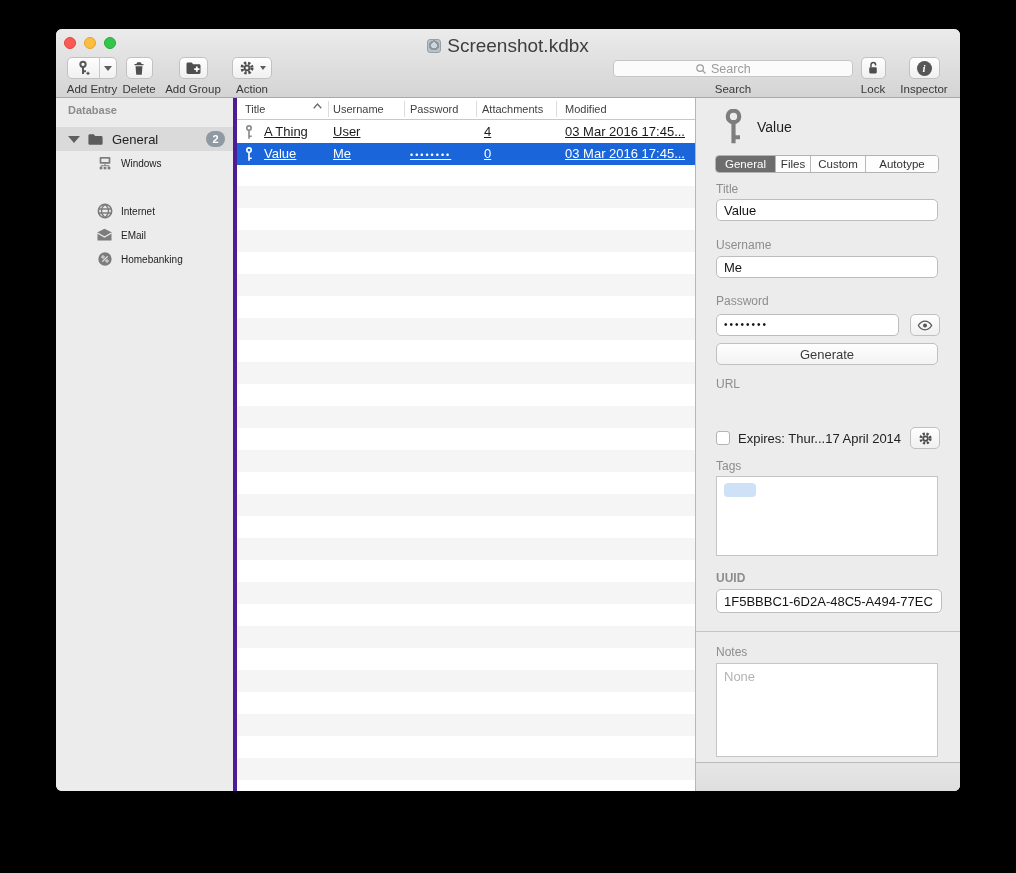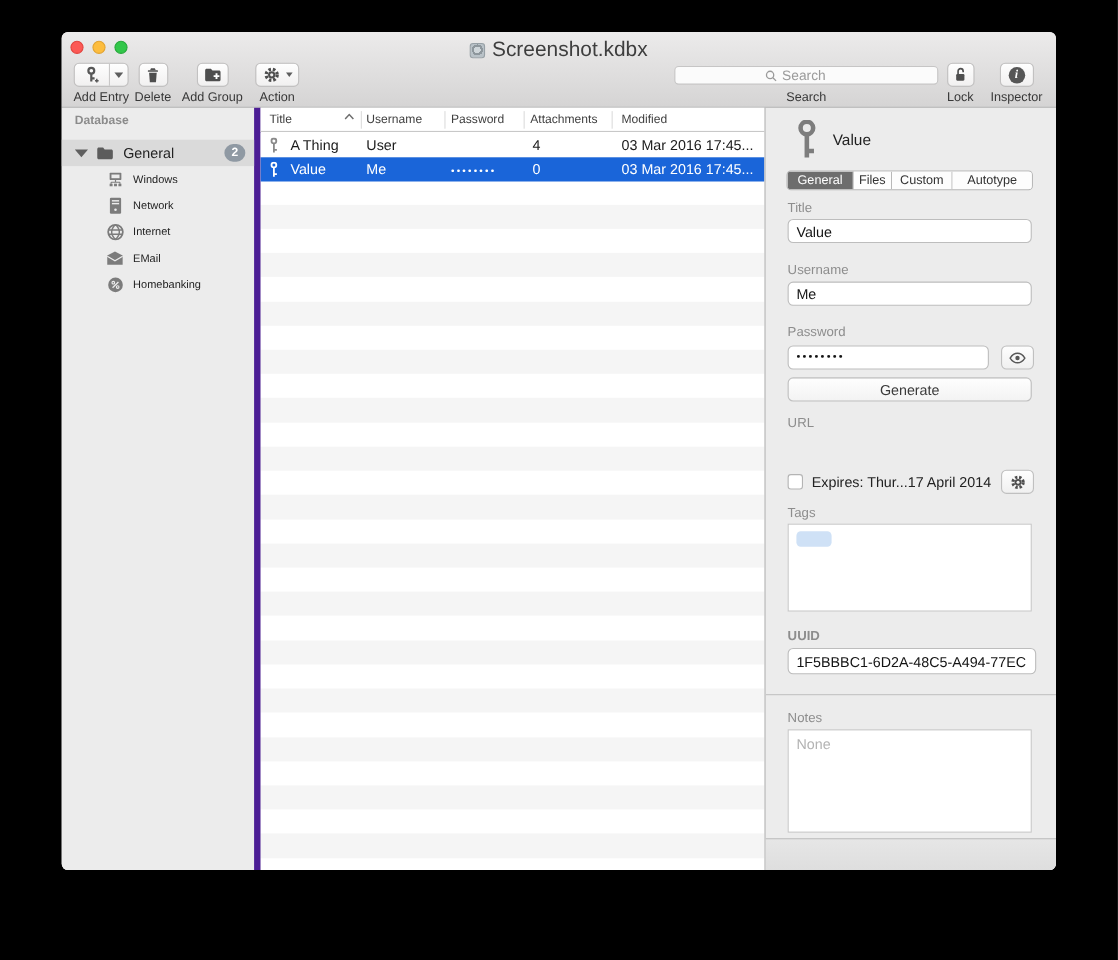--- a/index.html
+++ b/index.html
@@ -27,39 +27,39 @@
 
   .search-group { left:551px; width:252px; }
   .search-field { margin-top:3px; width:240px; height:17px; border-radius:4px; border:1px solid #c6c5c5; background:#fbfbfb; display:flex; align-items:center; justify-content:center; gap:4px; color:#9b9b9b; font-size:12.5px; }
   .search-field input { border:none; outline:none; background:transparent; width:60px; font-size:12.5px; color:#333; }
   .search-field input::placeholder { color:#9b9b9b; }
 
   
   .content { position:absolute; left:0; top:69px; right:0; bottom:0; display:flex; }
 
   
-  .sidebar { position:relative; width:181px; background:#ececec; border-right:6px solid #4c1d95; flex:none; }
+  .sidebar { position:relative; width:181px; background:#ececec; border-right:4px solid #4c1d95; flex:none; }
   .side-header { position:absolute; left:12px; top:6px; font-size:11px; font-weight:bold; color:#8b8b8b; }
   .group-row { position:absolute; left:0; right:0; top:29px; height:24px; background:#dadada; display:flex; align-items:center; }
   .disclosure { width:0; height:0; border-left:6px solid transparent; border-right:6px solid transparent; border-top:7px solid #5f5f5f; margin-left:12px; }
   .group-row .folder { margin-left:7px; }
   .group-label { margin-left:8px; font-size:13px; color:#222; }
   .badge { margin-left:auto; margin-right:8px; min-width:19px; height:16px; padding:0 5px; border-radius:9px; background:#8f99a3; color:#fff; font-size:11px; font-weight:bold; display:flex; align-items:center; justify-content:center; }
   .side-item { position:absolute; left:0; right:0; height:24px; display:flex; align-items:center; padding-left:40px; }
   .side-item .label { margin-left:8px; font-size:10px; color:#222; }
   .side-ico { width:17px; height:17px; display:flex; align-items:center; justify-content:center; color:#7c7c7c; }
 
   
   .etable { position:relative; width:458px; flex:none; background:repeating-linear-gradient(to bottom,#ffffff 0 22px,#f5f5f5 22px 44px); background-position:0 22px; }
   .thead { position:absolute; left:0; top:0; right:0; height:22px; background:#fff; border-bottom:1px solid #c8c8c8; }
   .th { position:absolute; top:0; height:22px; line-height:22px; font-size:11px; color:#3f3f3f; }
   .th-sep { position:absolute; top:3px; height:16px; width:1px; background:#dcdcdc; }
   .trow { position:absolute; left:0; right:0; height:22px; font-size:13px; color:#1b1b1b; }
   .trow.selected { background:#1a65d9; color:#fff; }
-  .cell { position:absolute; top:0; height:22px; line-height:22px; white-space:nowrap; }
+  .cell { position:absolute; top:0; height:22px; line-height:22px; white-space:nowrap;text-decoration:underline; }
   .row-key { position:absolute; left:7px; top:4px; }
   .pw-dots { font-size:9px; letter-spacing:2px; line-height:24px; }
 
   
   .inspector { position:relative; flex:1; background:#ececec; border-left:1px solid #b7b7b7; overflow:hidden; }
   .insp-key { position:absolute; left:26px; top:11px; }
   .insp-title { position:absolute; left:61px; top:21px; font-size:14px; color:#1f1f1f; }
   .tabs { position:absolute; left:19px; top:57px; width:224px; height:18px; display:flex; border:1px solid #b3b3b3; border-radius:4px; overflow:hidden; background:#fff; }
   .tab { flex:none; font-size:11.5px; color:#333; display:flex; align-items:center; justify-content:center; border-right:1px solid #b9b9b9; background:#fdfdfd; }
   .tab:last-child { border-right:none; }
@@ -210,31 +210,20 @@
                 <rect x="6.5" y="5.5" width="11" height="5" fill="#ececec"></rect>
                 <path d="M12 13 v3 M6 16 h12 M6 16 v2 M18 16 v2" stroke="#7c7c7c" stroke-width="1.6" fill="none"></path>
                 <rect x="4" y="18" width="4" height="3.5" fill="#7c7c7c"></rect>
                 <rect x="10" y="18" width="4" height="3.5" fill="#7c7c7c"></rect>
                 <rect x="16" y="18" width="4" height="3.5" fill="#7c7c7c"></rect>
               </svg>
           </span>
           <span class="label">Windows</span>
         </div>
 
-        <div class="side-item" style="top:77px;">
-          <span class="side-ico">
-            <svg class="icon-svg" width="12" height="16" viewBox="0 0 16 22">
-                <rect x="1" y="1" width="14" height="20" rx="1.5" fill="#7c7c7c"></rect>
-                <rect x="3.5" y="4" width="9" height="1.8" fill="#ececec"></rect>
-                <rect x="3.5" y="7.5" width="9" height="1.8" fill="#ececec"></rect>
-                <circle cx="8" cy="16" r="1.6" fill="#ececec"></circle>
-              </svg>
-          </span>
-          <span class="label">Network</span>
-        </div>
 
         <div class="side-item" style="top:101px;">
           <span class="side-ico">
             <svg class="icon-svg" width="16" height="16" viewBox="0 0 24 24">
                 <circle cx="12" cy="12" r="10" fill="none" stroke="#7c7c7c" stroke-width="2.4"></circle>
                 <path d="M3 9 h18 M3 15 h18" stroke="#7c7c7c" stroke-width="2" fill="none"></path>
                 <path d="M12 2 c-7 6-7 14 0 20 M12 2 c7 6 7 14 0 20" stroke="#7c7c7c" stroke-width="2" fill="none"></path>
               </svg>
           </span>
           <span class="label">Internet</span>

